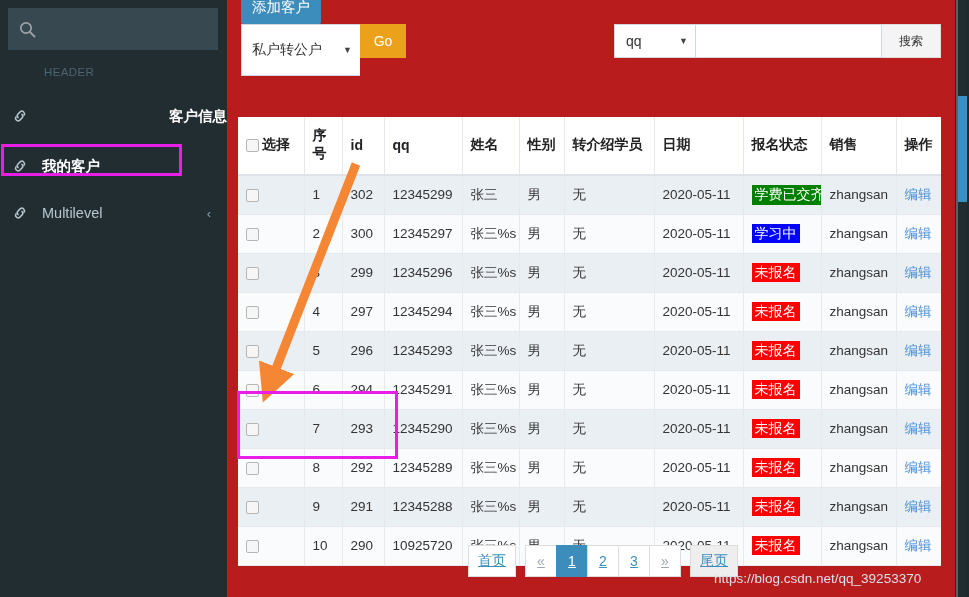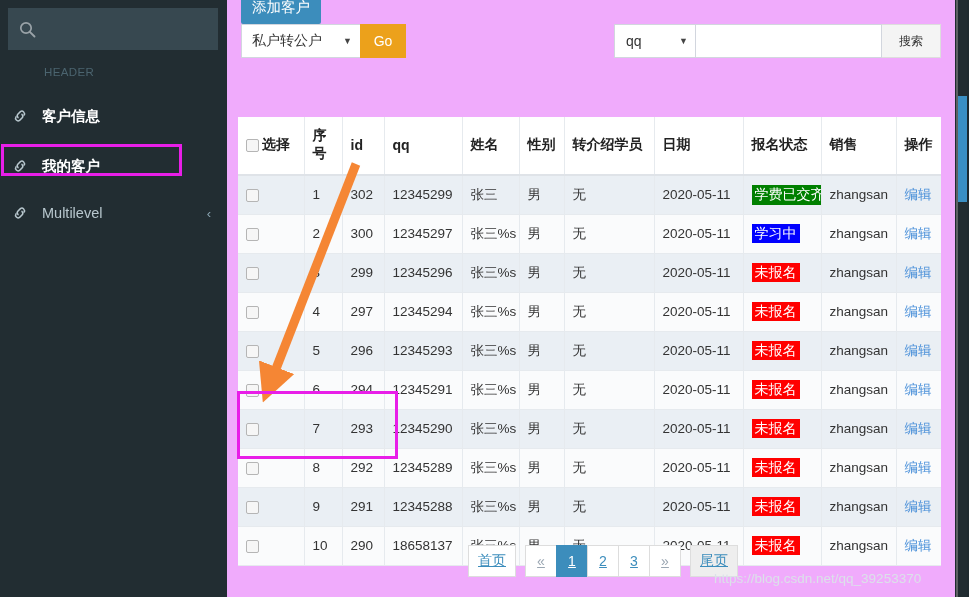--- a/index.html
+++ b/index.html
@@ -53,21 +53,21 @@
     color: #b8c7ce; font-size: 14.5px;
     cursor: pointer;
   }
   .side-item.active-text { color: #ffffff; font-weight: bold; }
   .side-item .s-ico {
     width: 22px; display: inline-flex;
     align-items: center; justify-content: flex-start;
     color: #b8c7ce; margin-right: 8px;
   }
   .side-item .s-lbl { line-height: 1; }
-  #item-khxx { top: 95px; }
+  #item-khxx { top: 95px; justify-content: space-between; }
   #item-wdkh { top: 145px; }
   #item-multi { top: 192px; }
   #item-multi .s-lbl { font-weight: normal; color: #b8c7ce; }
   #multi-chevron {
     position: absolute; right: 16px; top: 50%;
     transform: translateY(-50%);
     color: #8aa4b1; font-size: 13px;
   }
 
   
@@ -75,38 +75,38 @@
     position: absolute; left: 1px; top: 144px;
     width: 181px; height: 32px;
     border: 3px solid #e81ee8;
     pointer-events: none;
   }
 
   
   #main {
     position: absolute; left: 227px; top: 0;
     width: 742px; height: 597px;
-    background: #f0abfc;
+    background: #b91c1c;
   }
 
   #add-btn {
     position: absolute; left: 14px; top: -8px;
     background: #3c8dbc; color: #fff;
     border: none; border-radius: 2px;
     padding: 6px 11px 7px 11px;
     font-size: 14.5px; cursor: pointer;
     font-family: "Liberation Sans", sans-serif;
   }
 
   #toolbar-left {
     position: absolute; left: 14px; top: 24px;
     display: flex; align-items: stretch;
   }
   #sel-transfer {
-    width: 119px; height: 34px;
+    width: 119px; height: 52px;
     background: #fff;
     border: 1px solid #d2d6de;
     border-right: none;
     display: flex; align-items: center;
     justify-content: space-between;
     padding: 0 8px 0 10px;
     font-size: 14px; color: #333;
     cursor: pointer;
   }
   #sel-transfer .caret { font-size: 9px; color: #444; }
@@ -499,21 +499,21 @@
               <td>无</td>
               <td>2020-05-11</td>
               <td><span class="badge badge-red">未报名</span></td>
               <td>zhangsan</td>
               <td><span class="edit-link">编辑</span></td>
             </tr>
             <tr>
               <td><span class="cb"></span></td>
               <td>10</td>
               <td>290</td>
-              <td>18658137</td>
+              <td>10925720</td>
               <td>张三%s</td>
               <td>男</td>
               <td>无</td>
               <td>2020-05-11</td>
               <td><span class="badge badge-red">未报名</span></td>
               <td>zhangsan</td>
               <td><span class="edit-link">编辑</span></td>
             </tr>
           </tbody>
       </table>

